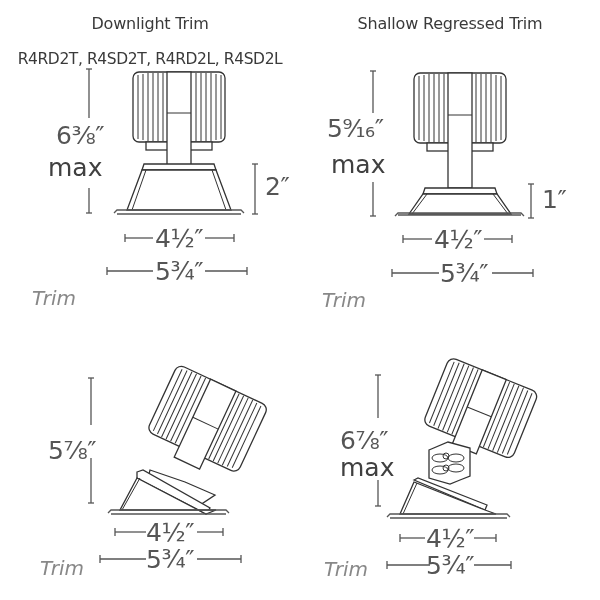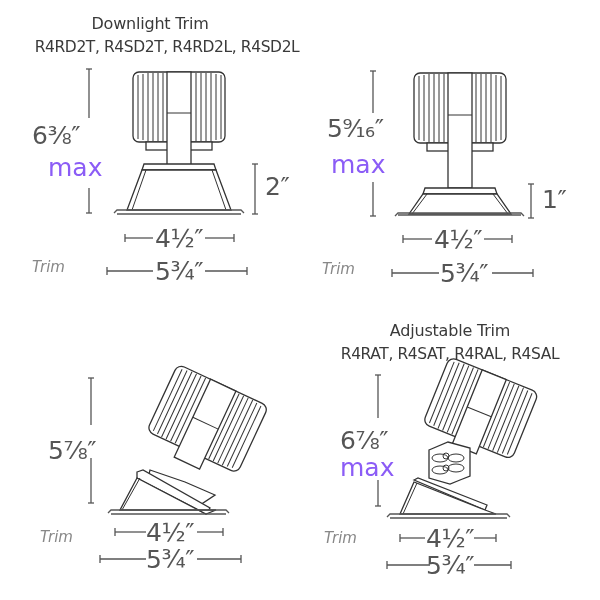--- a/index.html
+++ b/index.html
@@ -2,33 +2,33 @@
 <html><head>
   <meta charset="utf-8">
   <style>
     html, body { margin:0; padding:0; background:#ffffff; }
     body { width:600px; height:600px; position:relative; overflow:hidden;
            font-family:"DejaVu Sans", sans-serif; color:#333; }
     .panel { position:absolute; width:300px; height:300px; }
     .title { position:absolute; left:0; width:300px; text-align:center; font-size:16px; color:#3a3a3a; white-space:nowrap; letter-spacing:-0.2px; }
     .models { position:absolute; left:0; width:300px; text-align:center; font-size:15.5px; color:#3a3a3a; white-space:nowrap; letter-spacing:-0.4px; }
     .dim { position:absolute; font-size:25px; color:#555; white-space:nowrap; letter-spacing:-0.5px; line-height:1; }
-    .dim-max { position:absolute; font-size:25px; color:#8b5cf6; line-height:1;text-align:right; }
-    .trim-label { position:absolute; font-size:15px; font-style:italic; color:#888; line-height:1; }
+    .dim-max { position:absolute; font-size:25px; color:#404040; line-height:1;text-align:right; }
+    .trim-label { position:absolute; font-size:20px; font-style:italic; color:#888; line-height:1;margin-top:28px; }
     svg.drawing { position:absolute; left:0; top:0; }
     .dimline { stroke:#555; stroke-width:1.3; fill:none; }
     .fx { stroke:#333; stroke-width:1.3; fill:#fff; }
     .fin { stroke:#333; stroke-width:1; fill:none; }
   </style>
 </head>
 <body>
 
 <div class="panel" style="left:0;top:0;">
   <div class="title" style="top:14px;">Downlight Trim</div>
-  <div class="models" style="top:38px;margin-left:17px;">R4RD2T, R4SD2T, R4RD2L, R4SD2L</div>
+  <div class="models" style="top:50px;">R4RD2T, R4SD2T, R4RD2L, R4SD2L</div>
   <svg class="drawing" width="300" height="300">
 
     <line class="dimline" x1="89" y1="69" x2="89" y2="118"></line>
     <line class="dimline" x1="86" y1="69" x2="92" y2="69"></line>
     <line class="dimline" x1="89" y1="188" x2="89" y2="213"></line>
     <line class="dimline" x1="86" y1="213" x2="92" y2="213"></line>
 
     <rect class="fx" x="133" y="72" width="92" height="70" rx="6"></rect>
     <g class="fin">
       <line x1="138" y1="75" x2="138" y2="139"></line>
@@ -63,29 +63,30 @@
     <line class="dimline" x1="125" y1="238" x2="153" y2="238"></line>
     <line class="dimline" x1="125" y1="234" x2="125" y2="242"></line>
     <line class="dimline" x1="205" y1="238" x2="234" y2="238"></line>
     <line class="dimline" x1="234" y1="234" x2="234" y2="242"></line>
 
     <line class="dimline" x1="107" y1="271" x2="153" y2="271"></line>
     <line class="dimline" x1="107" y1="267" x2="107" y2="275"></line>
     <line class="dimline" x1="205" y1="271" x2="247" y2="271"></line>
     <line class="dimline" x1="247" y1="267" x2="247" y2="275"></line>
   </svg>
-  <div class="dim" style="left:32px;top:123px;">6⅜″</div>
+  <div class="dim" style="left:56px;top:123px;">6⅜″</div>
   <div class="dim-max" style="left:48px;top:155px;">max</div>
   <div class="dim" style="left:265px;top:174px;">2″</div>
   <div class="dim" style="left:155px;top:226px;">4½″</div>
   <div class="trim-label" style="left:32px;top:260px;">Trim</div>
   <div class="dim" style="left:155px;top:259px;">5¾″</div>
 </div>
 
 <div class="panel" style="left:300px;top:0;">
+  <div class="title" style="top:14px;">Shallow Regressed Trim</div>
   <svg class="drawing" width="300" height="300">
     <line class="dimline" x1="73" y1="71" x2="73" y2="113"></line>
     <line class="dimline" x1="70" y1="71" x2="76" y2="71"></line>
     <line class="dimline" x1="73" y1="182" x2="73" y2="216"></line>
     <line class="dimline" x1="70" y1="216" x2="76" y2="216"></line>
     <rect class="fx" x="114" y="73" width="92" height="70" rx="6"></rect>
     <g class="fin">
       <line x1="119" y1="76" x2="119" y2="140"></line>
         <line x1="124" y1="75" x2="124" y2="141"></line>
         <line x1="129" y1="74" x2="129" y2="142"></line>
@@ -168,22 +169,20 @@
     <line class="dimline" x1="197" y1="259" x2="241" y2="259"></line>
     <line class="dimline" x1="241" y1="255" x2="241" y2="263"></line>
   </svg>
   <div class="dim" style="left:48px;top:138px;">5⅞″</div>
   <div class="dim" style="left:146px;top:220px;">4½″</div>
   <div class="trim-label" style="left:40px;top:230px;">Trim</div>
   <div class="dim" style="left:146px;top:247px;">5¾″</div>
 </div>
 
 <div class="panel" style="left:300px;top:300px;">
-  <div class="title" style="top:21px;">Adjustable Trim</div>
-  <div class="models" style="top:45px;">R4RAT, R4SAT, R4RAL, R4SAL</div>
   <svg class="drawing" width="300" height="300">
     <line class="dimline" x1="78" y1="75" x2="78" y2="118"></line>
     <line class="dimline" x1="75" y1="75" x2="81" y2="75"></line>
     <line class="dimline" x1="78" y1="180" x2="78" y2="206"></line>
     <line class="dimline" x1="75" y1="206" x2="81" y2="206"></line>
     <g transform="rotate(22 180 110)">
       <rect class="fx" x="132" y="72" width="96" height="72" rx="7"></rect>
       <g class="fin">
         <line x1="138" y1="75" x2="138" y2="141"></line>
           <line x1="143" y1="74" x2="143" y2="142"></line>

